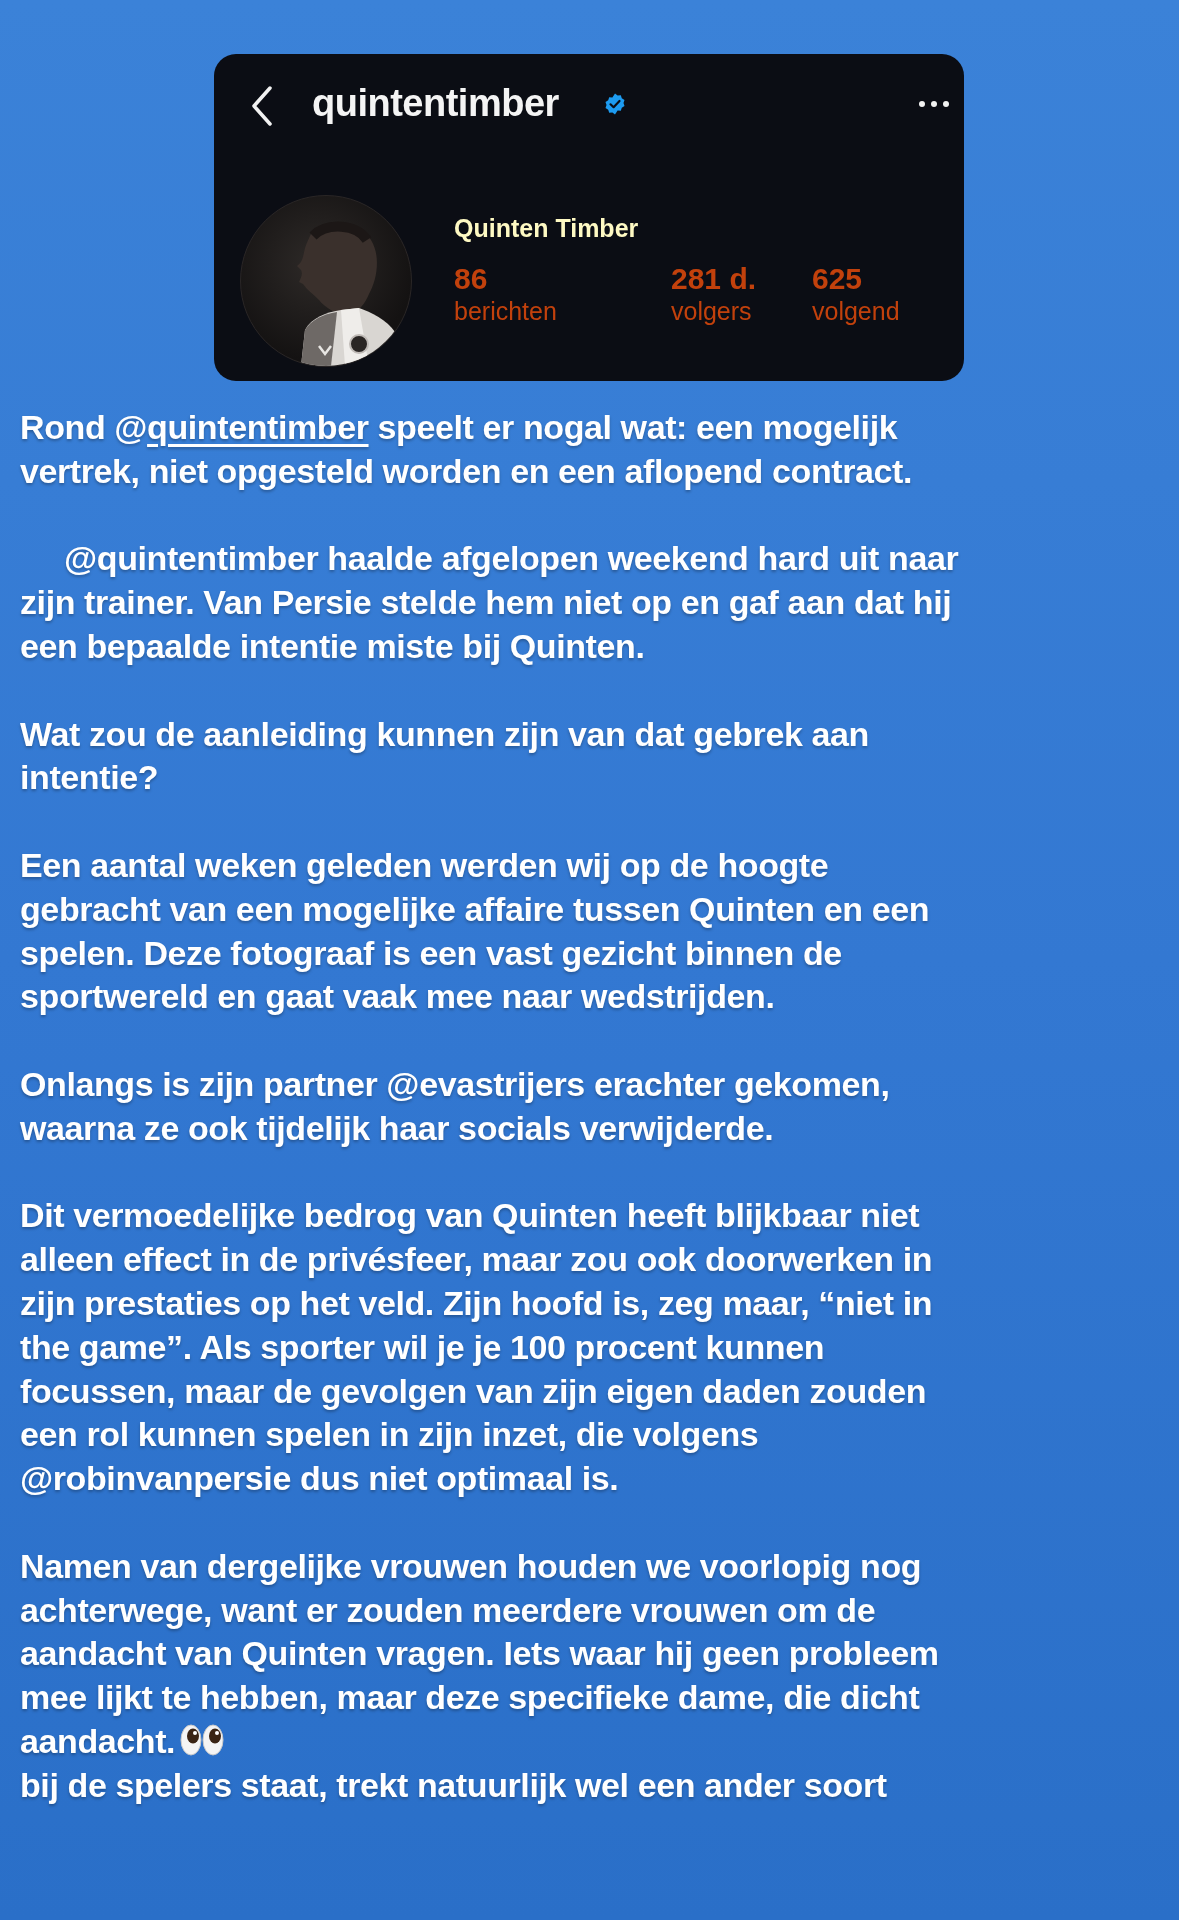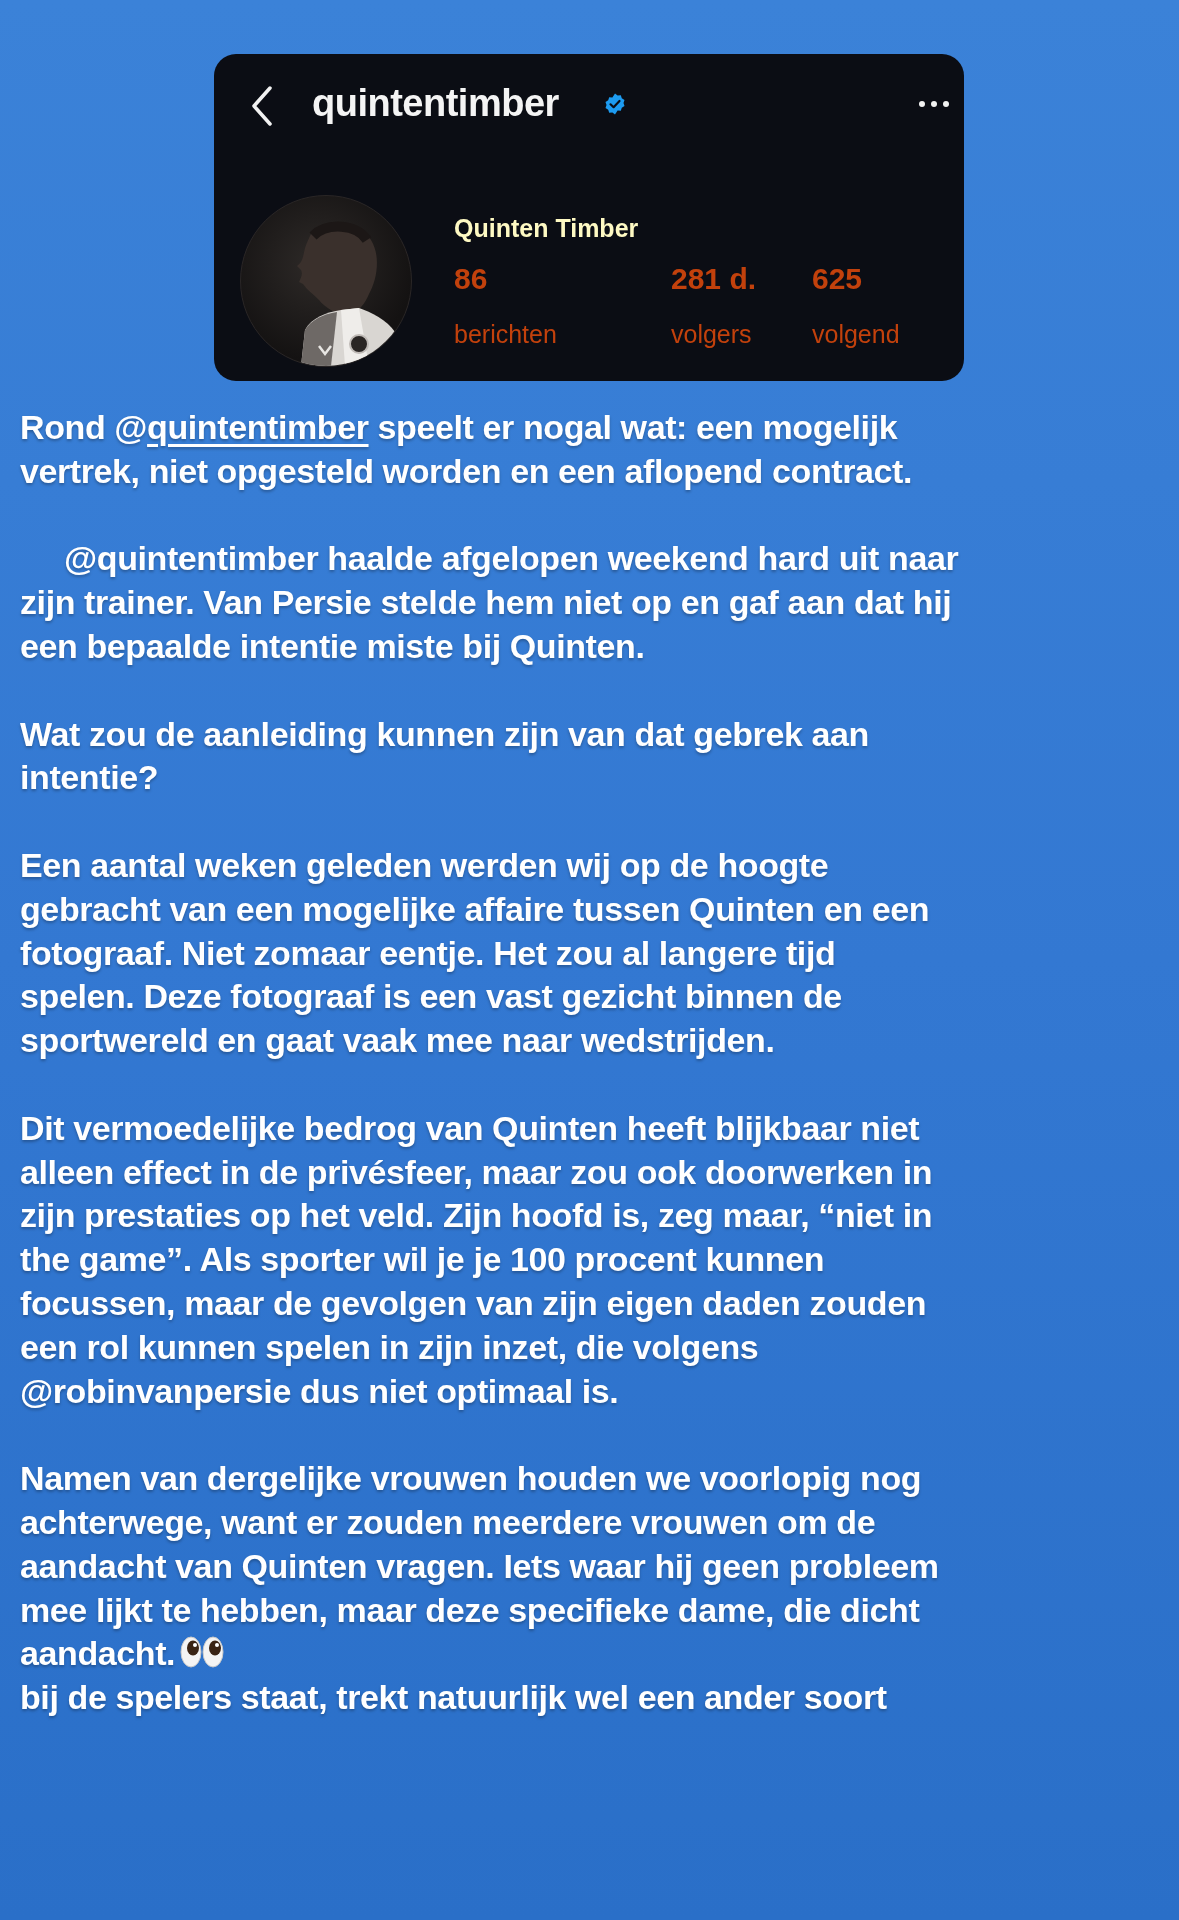--- a/index.html
+++ b/index.html
@@ -31,21 +31,21 @@
     border-radius: 50%; overflow: hidden;
     background: radial-gradient(circle at 45% 40%, #2e2a28 0%, #141212 70%);
     border: 1px solid #2a2626;
   }
   .display-name {
     position: absolute; left: 240px; top: 160px; font-size: 25px; font-weight: bold;
     color: #fef9c3; line-height: 28px;
   }
   .stat { position: absolute; top: 208px; color: #c2410c; cursor: pointer; }
   .stat .num { font-size: 30px; font-weight: bold; line-height: 34px; display: block; }
-  .stat .lbl { font-size: 25px; line-height: 30px; display: block; margin-top: 23px; }
+  .stat .lbl { font-size: 25px; line-height: 30px; display: block; }
   .stat-posts { left: 240px; }
   .stat-followers { left: 457px; }
   .stat-following { left: 598px; }
 
   .story-text {
     position: absolute; left: 20px; top: 406px; width: 1139px;
     text-align: left; color: #ffffff; font-weight: bold;
     font-size: 34px; line-height: 43.8px; letter-spacing: -0.4px;
     text-shadow: 0 2px 3px rgba(0,0,0,0.28);
   }
@@ -118,25 +118,28 @@
   </div>
 
   <div class="para">
     <span class="line"><span style="display: inline-block;">Wat zou de aanleiding kunnen zijn van dat gebrek aan</span></span>
     <span class="line"><span style="display: inline-block;">intentie?</span></span>
   </div>
 
   <div class="para">
     <span class="line"><span style="display: inline-block;">Een aantal weken geleden werden wij op de hoogte</span></span>
     <span class="line"><span style="display: inline-block;">gebracht van een mogelijke affaire tussen Quinten en een</span></span>
-    <span class="line"><span style="display: inline-block;">fotograaf. Niet zomaar eentje. Het zou al langere tijd</span></span>
     <span class="line"><span style="display: inline-block;">spelen. Deze fotograaf is een vast gezicht binnen de</span></span>
     <span class="line"><span style="display: inline-block;">sportwereld en gaat vaak mee naar wedstrijden.</span></span>
   </div>
 
+  <div class="para">
+    <span class="line"><span style="display: inline-block;"><span>Onlangs is zijn partner </span><span class="mention"><span class="threads-at">@</span><span>evastrijers</span></span><span> erachter gekomen,</span></span></span>
+    <span class="line"><span style="display: inline-block;">waarna ze ook tijdelijk haar socials verwijderde.</span></span>
+  </div>
 
   <div class="para">
     <span class="line"><span style="display: inline-block;">Dit vermoedelijke bedrog van Quinten heeft blijkbaar niet</span></span>
     <span class="line"><span style="display: inline-block;">alleen effect in de privésfeer, maar zou ook doorwerken in</span></span>
     <span class="line"><span style="display: inline-block;">zijn prestaties op het veld. Zijn hoofd is, zeg maar, “niet in</span></span>
     <span class="line"><span style="display: inline-block;">the game”. Als sporter wil je je 100 procent kunnen</span></span>
     <span class="line"><span style="display: inline-block;">focussen, maar de gevolgen van zijn eigen daden zouden</span></span>
     <span class="line"><span style="display: inline-block;">een rol kunnen spelen in zijn inzet, die volgens</span></span>
     <span class="line"><span style="display: inline-block;"><span class="mention"><span class="threads-at">@</span><span>robinvanpersie</span></span><span> dus niet optimaal is.</span></span></span>
   </div>

